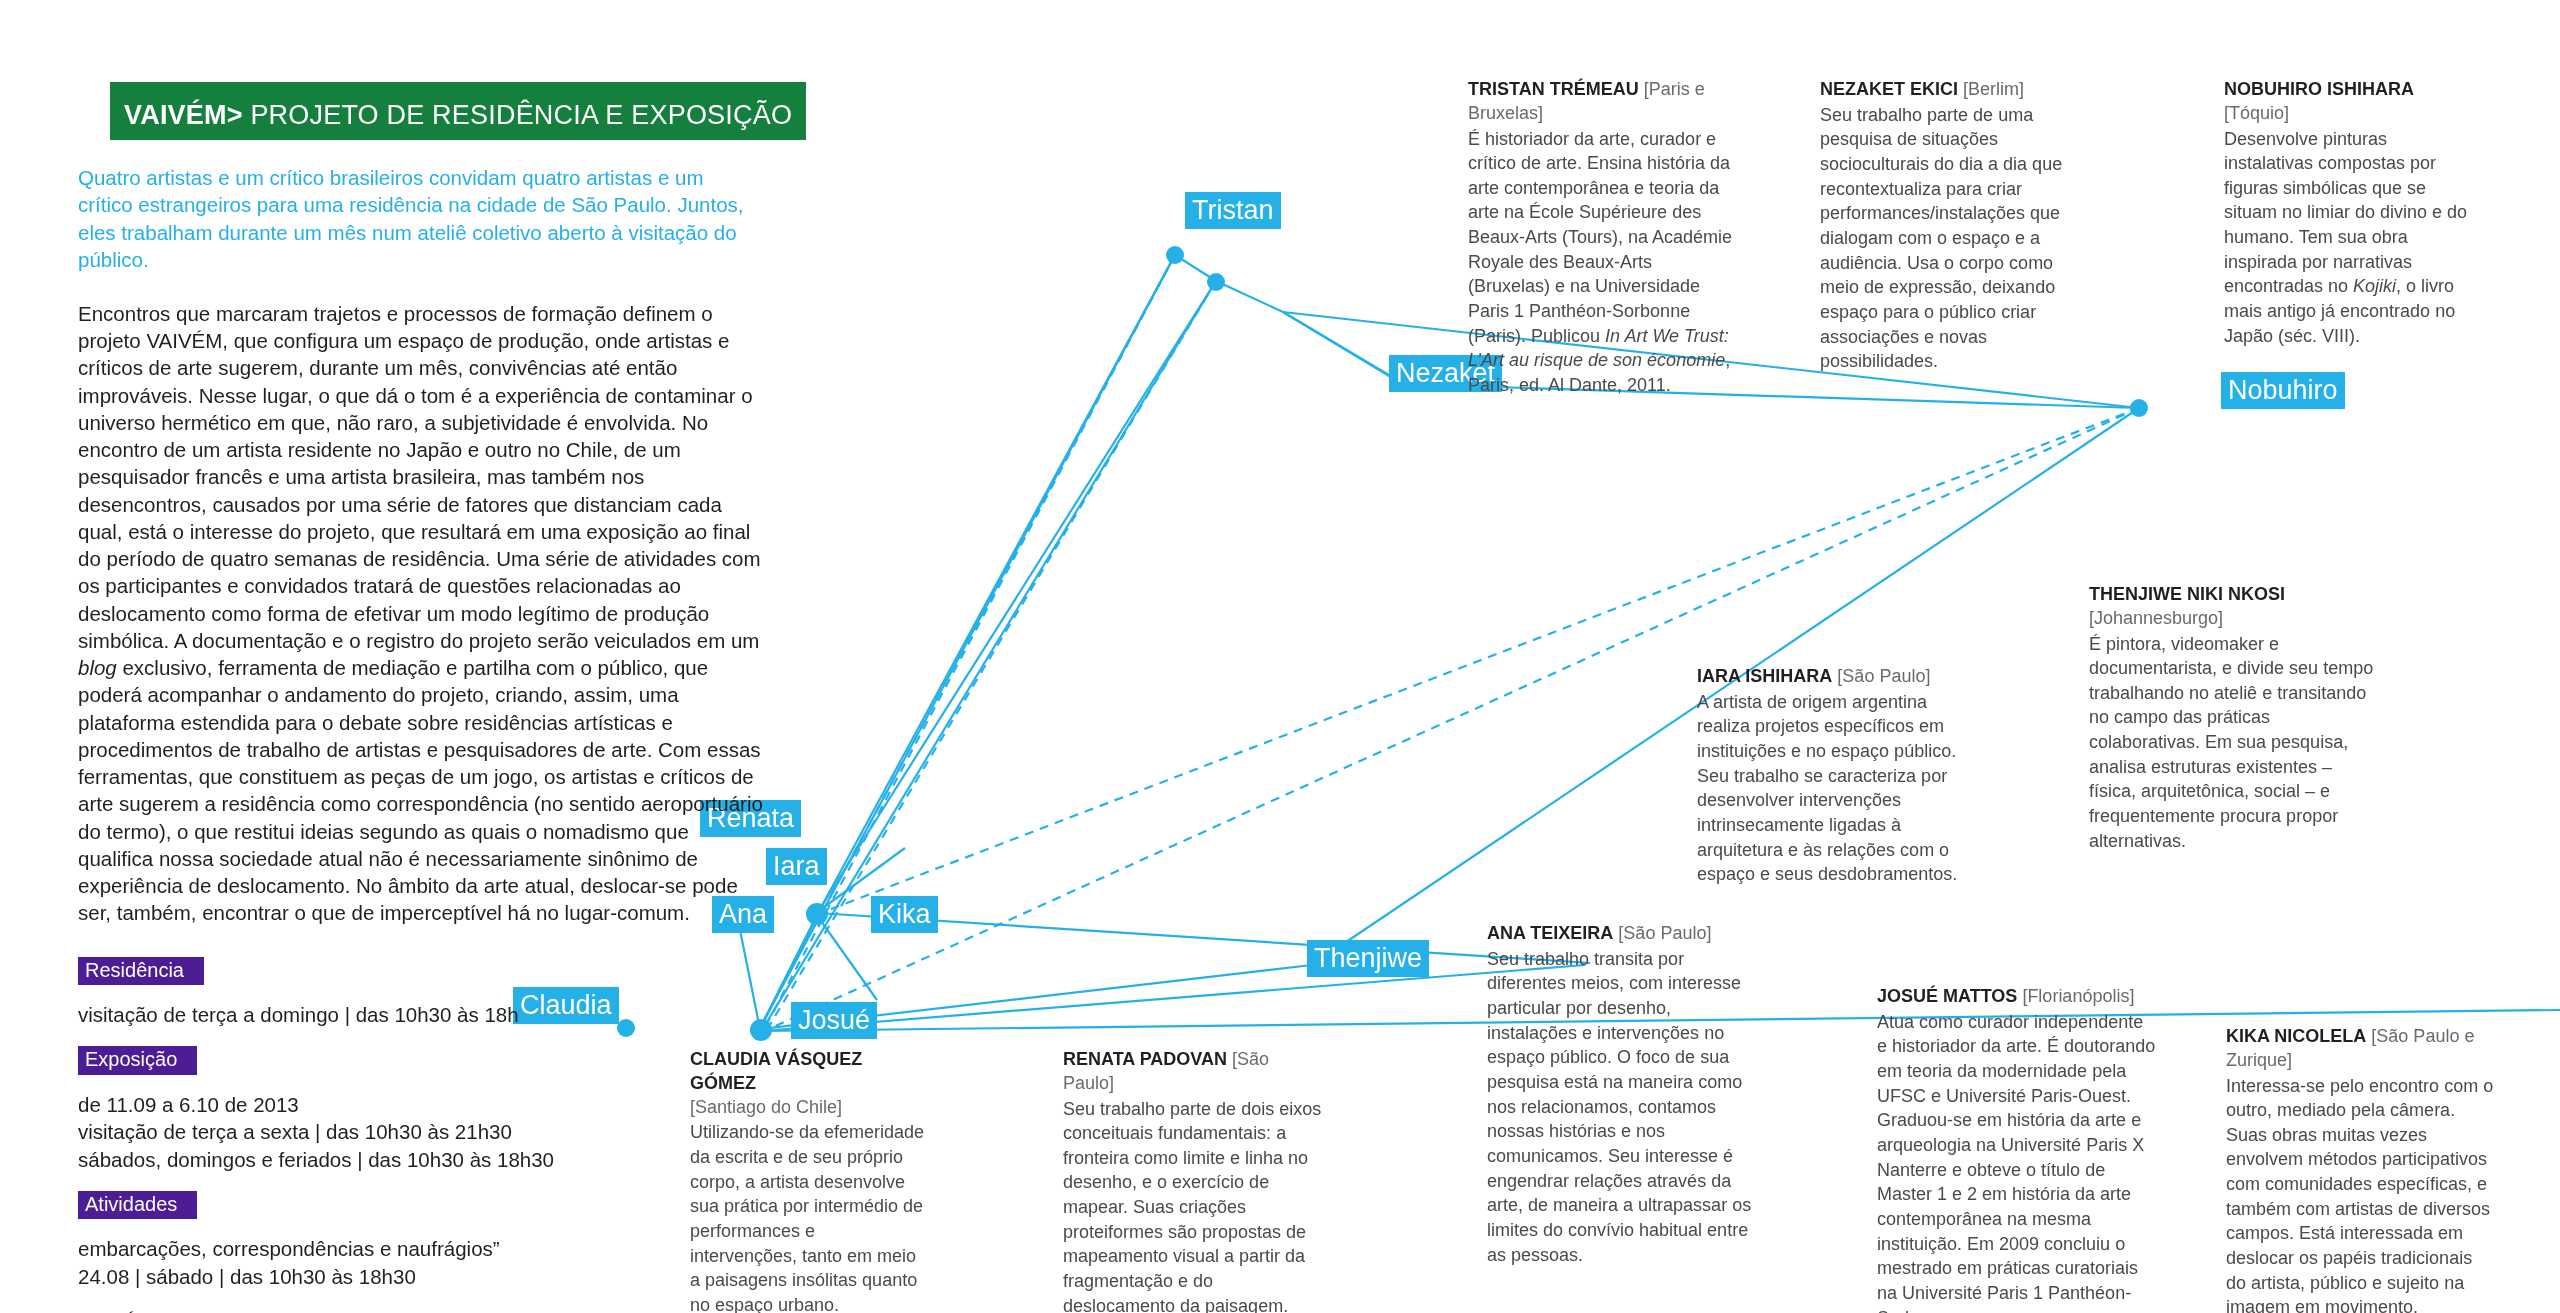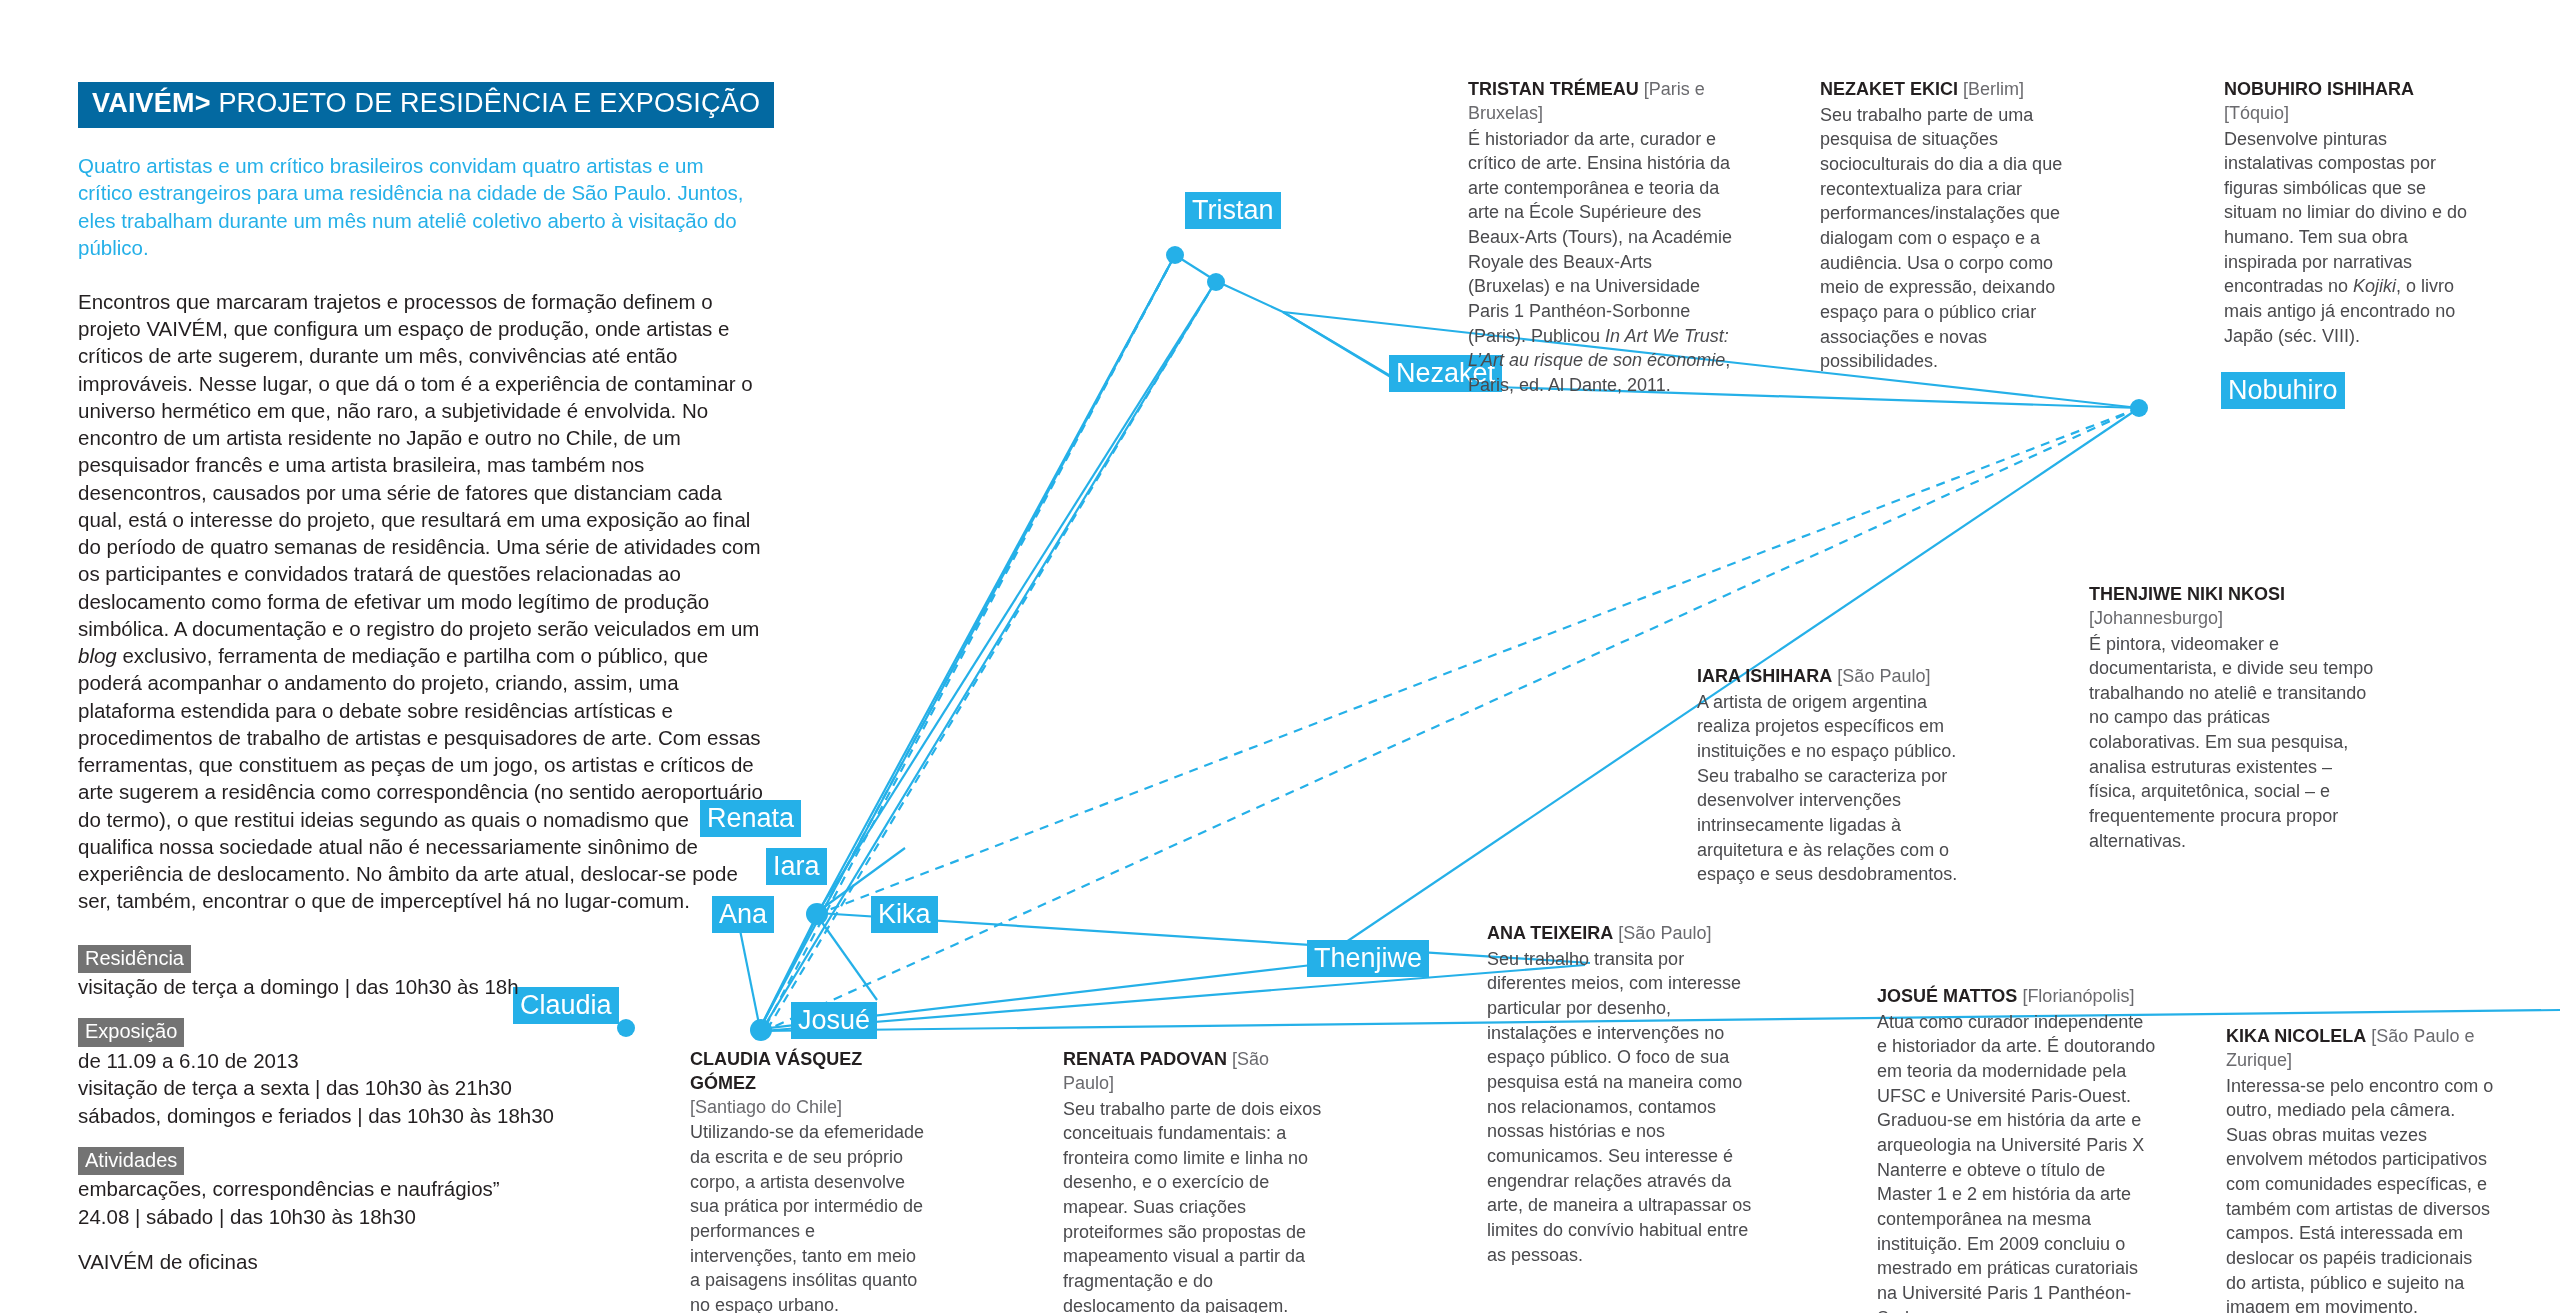--- a/index.html
+++ b/index.html
@@ -15,27 +15,28 @@
   .canvas{position:absolute;inset:0;}
 
   
   #network{position:absolute;left:0;top:0;width:2560px;height:1313px;}
 
   
   #left-col{position:absolute;left:78px;top:82px;width:700px;}
 
   #title-bar{
     display:inline-block;
-    background:#0369a1;
+    background:#15803d;
     color:#ffffff;
     font-size:27px;
     letter-spacing:.2px;
-    padding:8px 14px 11px 14px;
+    padding:20px 14px 11px 14px;
     line-height:1;
     white-space:nowrap;
+    margin-left:32px;
   }
   #title-bar .strong{font-weight:bold;}
   #title-bar .chev{font-weight:bold;}
 
   #lede{
     margin-top:24px;
     color:#25b0e8;
     font-size:20.5px;
     line-height:1.34;
     width:680px;
@@ -50,24 +51,24 @@
     color:#231f20;
     text-align:left;
   }
   #body-text i{font-style:italic;}
 
   
   #schedule{margin-top:30px;}
   .sched-block{margin-bottom:18px;}
   .sched-tag{
     display:inline-block;
-    background:#737373;color:#fff;
+    background:#4c1d95;color:#fff;
     font-size:20px;line-height:1.18;
-    padding:2px 7px 3px 7px;
-    margin-bottom:0;
+    padding:2px 20px 3px 7px;
+    margin-bottom:16px;
   }
   .sched-line{font-size:20.5px;line-height:1.33;color:#231f20;}
 
   
   .bio{position:absolute;color:#3a3a3c;}
   .bio .bio-head{color:#231f20;font-size:18px;line-height:1.32;margin-bottom:1px;}
   .bio .bio-name{font-weight:bold;}
   .bio .bio-place{font-weight:normal;color:#6a6a6e;}
   .bio .bio-text{font-size:18px;line-height:1.37;color:#4a4a4d;}
   .bio .bio-text i{font-style:italic;}

